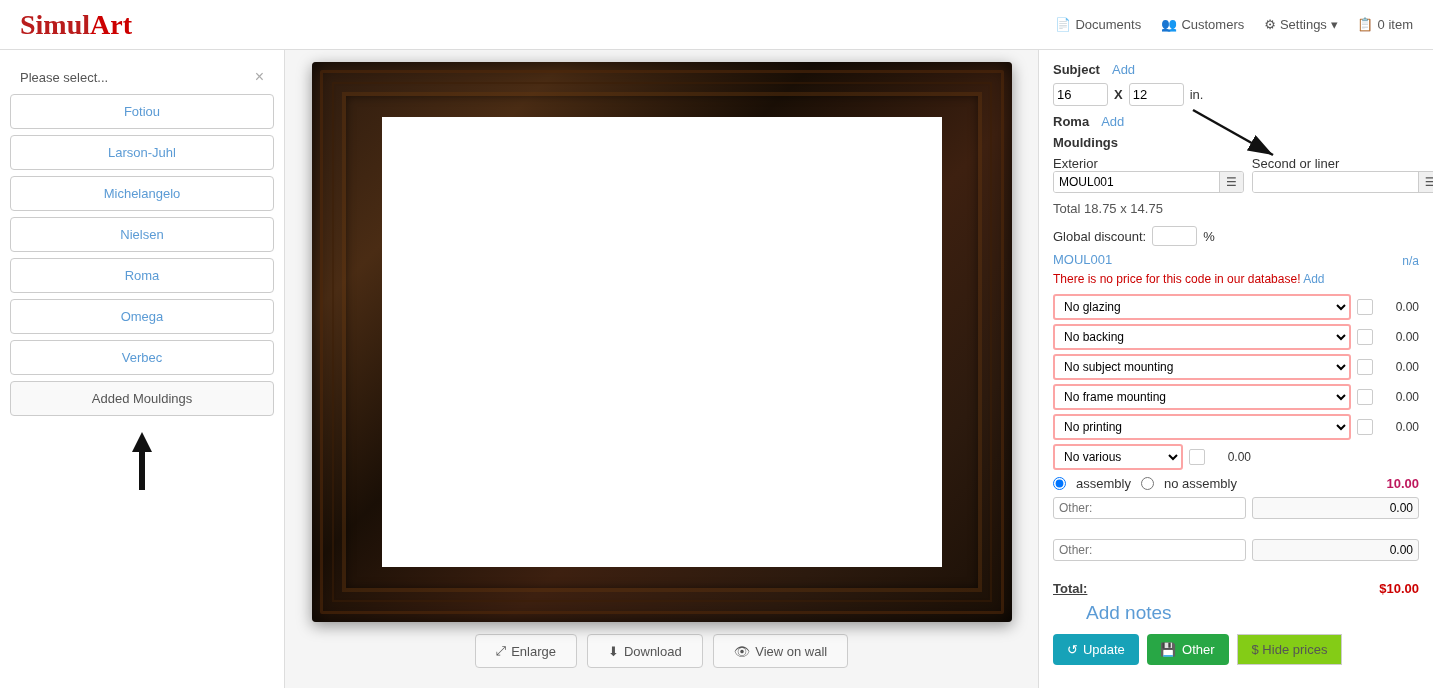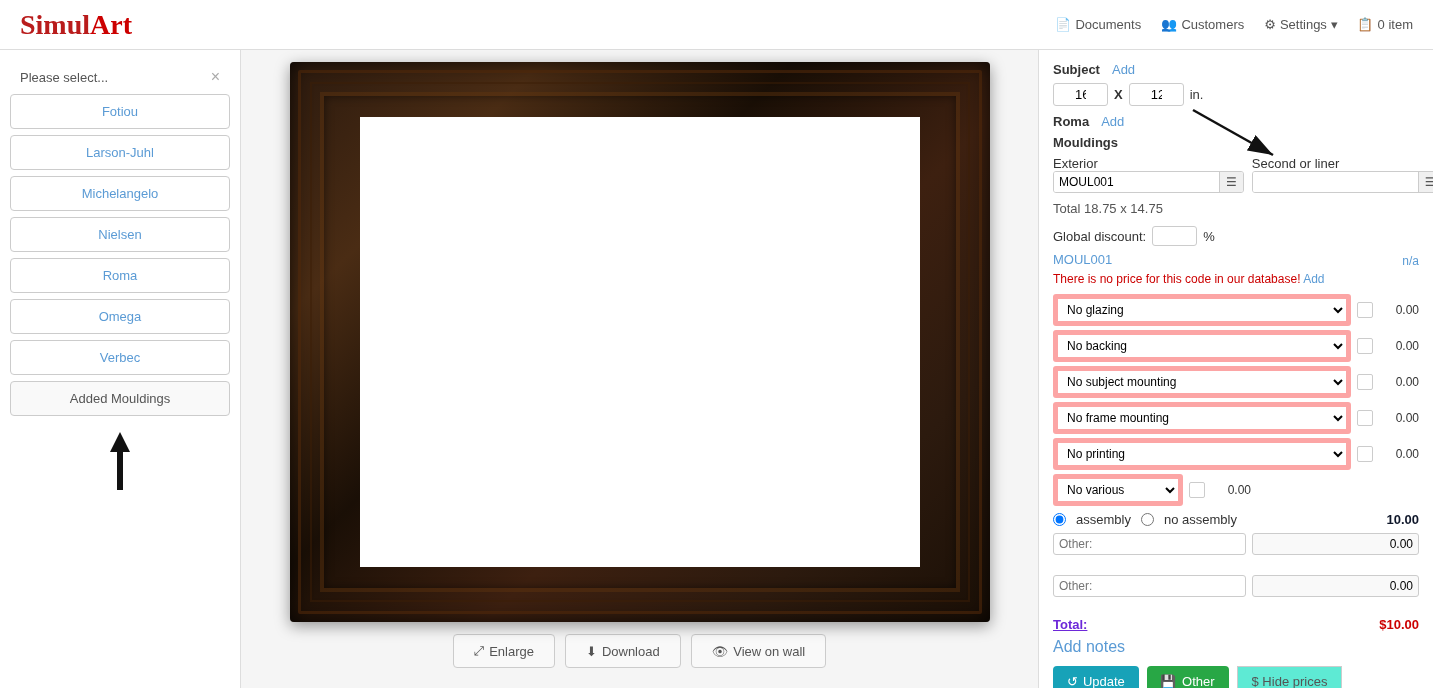--- a/index.html
+++ b/index.html
@@ -33,21 +33,21 @@
     .nav-right a { color: #555; text-decoration: none; display: flex; align-items: center; gap: 4px; }
 
     
     .main-layout {
       display: flex;
       height: calc(688px - 50px);
     }
 
     
     .sidebar {
-      width: 241px;
+      width: 285px;
       background: #fff;
       border-right: 1px solid #ddd;
       padding: 10px;
       display: flex;
       flex-direction: column;
       gap: 0;
       overflow-y: auto;
       position: relative;
     }
     .sidebar-title {
@@ -191,21 +191,21 @@
       text-decoration: none;
     }
     .dimension-row {
       display: flex;
       align-items: center;
       gap: 6px;
       margin-bottom: 8px;
     }
     .dimension-input {
       width: 55px;
-      padding: 3px 21px;
+      padding: 3px 3px;
       border: 1px solid #ccc;
       border-radius: 3px;
       font-size: 13px;
     }
     .dim-x { font-weight: bold; }
     .mouldings-section { margin-bottom: 8px; }
     .mouldings-row {
       display: grid;
       grid-template-columns: 1fr 1fr 1fr;
       gap: 8px;
@@ -270,21 +270,21 @@
       margin-bottom: 6px;
     }
     .option-row {
       display: flex;
       align-items: center;
       gap: 6px;
     }
     .option-select {
       flex: 1;
       padding: 3px 5px;
-      border: 5px solid #fca5a5;
+      border: 2px solid #fca5a5;
       border-radius: 3px;
       font-size: 12px;
       background: #fff;
     }
     .option-checkbox {
       width: 16px;
       height: 16px;
       border: 1px solid #ccc;
       border-radius: 2px;
       background: #fff;
@@ -296,21 +296,21 @@
       color: #333;
     }
     .assembly-row {
       display: flex;
       align-items: center;
       gap: 10px;
       margin-bottom: 6px;
     }
     .assembly-price {
       margin-left: auto;
-      color: #0f172a;
+      color: #be185d;
       font-weight: bold;
       text-align: center;
     }
     .other-row {
       display: flex;
       align-items: center;
       gap: 6px;
       margin-bottom: 20px;
     }
     .other-input {
@@ -330,33 +330,34 @@
       background: #f9f9f9;
     }
     .total-row {
       display: flex;
       align-items: center;
       margin-bottom: 6px;
     }
     .total-label {
       font-weight: bold;
       text-decoration: underline;
-      color: #6d28d9;
+      color: #404040;
       cursor: pointer;
     }
     .total-value {
       margin-left: auto;
       color: #cc0000;
       font-weight: bold;
     }
     .add-notes {
       color: #5b9bd5;
       cursor: pointer;
       margin-bottom: 10px;
-      font-size: 16px;
+      font-size: 19px;
+      margin-left: 33px;
     }
     .action-btns {
       display: flex;
       gap: 8px;
     }
     .btn-update {
       padding: 7px 14px;
       background: #17a2b8;
       color: #fff;
       border: none;
@@ -374,21 +375,21 @@
       border: none;
       border-radius: 4px;
       cursor: pointer;
       font-size: 13px;
       display: flex;
       align-items: center;
       gap: 5px;
     }
     .btn-hideprices {
       padding: 7px 14px;
-      background: #5eead4;
+      background: #84cc16;
       color: #555;
       border: 1px solid #ccc;
       border-radius: 0;
       cursor: pointer;
       font-size: 13px;
       display: flex;
       align-items: center;
       gap: 5px;
     }
 

